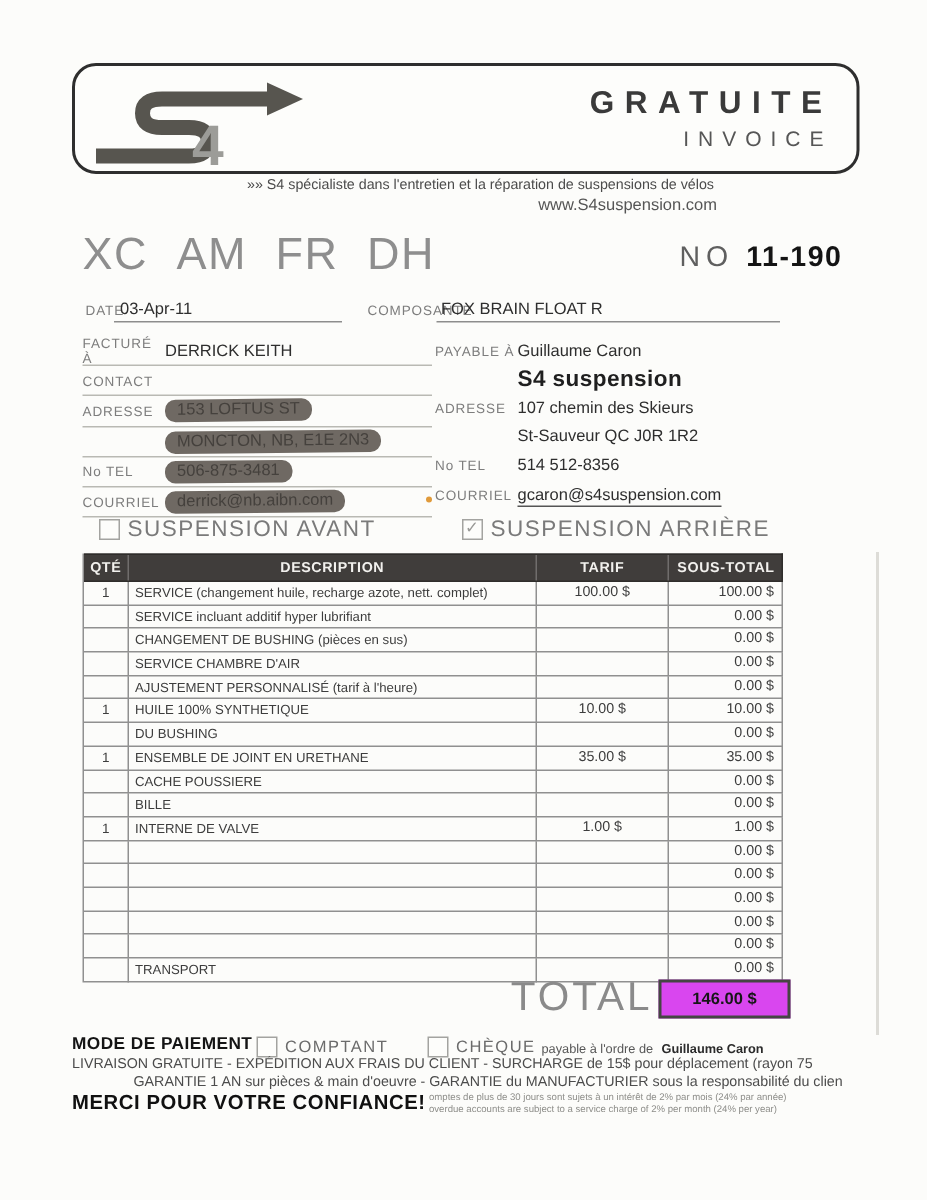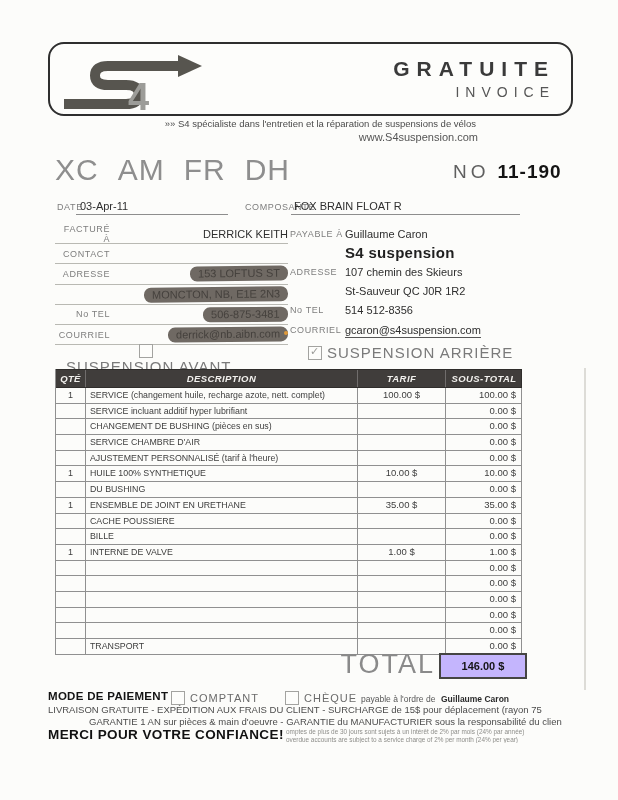--- a/index.html
+++ b/index.html
@@ -28,54 +28,54 @@
   .lbl{font-size:9px;color:#7d7d7d;letter-spacing:0.6px;}
   .val{font-size:11px;color:#2e2e2e;}
   .date-lbl{position:absolute;left:57px;top:4px;}
   .date-val{position:absolute;left:80px;top:2px;}
   .date-line{position:absolute;left:76px;top:16px;width:152px;border-bottom:1px solid #8d8d8d;}
   .comp-lbl{position:absolute;left:245px;top:4px;}
   .comp-val{position:absolute;left:294px;top:2px;}
   .comp-line{position:absolute;left:291px;top:16px;width:229px;border-bottom:1px solid #8d8d8d;}
 
   
-  .contact-left{position:absolute;left:55px;top:224px;width:233px;text-align:right;}
+  .contact-left{position:absolute;left:55px;top:224px;width:233px;}
   .contact-right{position:absolute;left:290px;top:224px;width:235px;}
   .c-row{display:flex;align-items:center;height:19.2px;}
   .contact-left .c-row{border-bottom:1px solid #b9b9b3;}
   .c-row .lbl{width:55px;flex:none;}
   .c-row .val{flex:1;}
   .redacted{display:inline-block;background:#6f6963;color:#45413d;padding:0 8px;border-radius:7px;line-height:15px;transform:rotate(-0.6deg);white-space:nowrap;}
   .company{font-size:15px;font-weight:bold;color:#1f1f1f;letter-spacing:0.3px;}
   .email{border-bottom:1px solid #555;padding-bottom:1px;}
   .artifact-dot{position:absolute;left:-6px;top:8px;width:4px;height:4px;border-radius:50%;background:#e09a3a;}
 
   
   .susp{position:absolute;top:344px;display:flex;align-items:center;}
-  .susp-front{left:66px;flex-direction:column;}
+  .susp-front{left:66px;}
   .susp-rear{left:271px;padding-left:37px;}
   .checkbox{width:12px;height:12px;border:1px solid #a3a3a0;background:#fdfdfb;display:inline-block;position:relative;margin-right:5px;flex:none;}
   .checkbox.checked::after{content:"✓";position:absolute;left:1px;top:-2px;font-size:11px;color:#9a9a97;}
   .susp-label{font-size:15px;color:#7a7a7a;letter-spacing:1px;}
 
   
   .tbl{position:absolute;left:55px;top:369px;width:466px;border-left:1px solid #909090;}
   .t-head{display:grid;grid-template-columns:30px 272px 88px 76px;height:19px;background:#403d3b;border:1px solid #2f2d2b;border-left:none;box-sizing:border-box;}
-  .th{color:#f2f1ee;font-size:9.5px;font-weight:bold;letter-spacing:0.4px;text-align:center;line-height:17px;border-right:1px solid rgba(255,255,255,0.25);overflow:hidden;font-style:italic;}
+  .th{color:#f2f1ee;font-size:9.5px;font-weight:bold;letter-spacing:0.4px;text-align:center;line-height:17px;border-right:1px solid rgba(255,255,255,0.25);overflow:hidden;}
   .th:last-child{border-right:none;}
   .t-row{display:grid;grid-template-columns:30px 272px 88px 76px;height:15.7px;}
   .td{border-right:1px solid #909090;border-bottom:1px solid #909090;font-size:8.8px;color:#3d3d3d;line-height:14.5px;white-space:nowrap;overflow:hidden;}
   .td.qty{text-align:center;font-size:9px;}
   .td.desc{padding-left:4px;}
   .td.tarif{text-align:center;font-size:9.5px;}
   .td.sub{text-align:right;padding-right:5px;font-size:9.5px;}
 
   
   .total-label{position:absolute;left:290px;top:649px;width:145px;text-align:right;font-size:27px;color:#8a8a8a;letter-spacing:2px;}
-  .total-box{position:absolute;left:439px;top:653px;width:88px;height:26px;border:2px solid #454543;background:#c4b5fd;box-sizing:border-box;}
+  .total-box{position:absolute;left:439px;top:653px;width:88px;height:26px;border:2px solid #454543;background:#d946ef;box-sizing:border-box;}
   .total-value{display:block;text-align:center;line-height:22px;font-size:11px;font-weight:bold;color:#161616;}
 
   .scan-line{position:absolute;left:584px;top:368px;width:2px;height:322px;background:#dddcd7;}
 
   
   .f-mode{position:absolute;left:48px;top:690px;font-size:11.5px;font-weight:bold;color:#141414;letter-spacing:0.3px;}
   .f-check1{position:absolute;left:171px;top:691px;}
   .f-check2{position:absolute;left:285px;top:691px;}
   .f-opt{font-size:11px;color:#6b6b6b;letter-spacing:1px;}
   .f-note{position:absolute;left:361px;top:694px;font-size:8.5px;color:#565656;}

